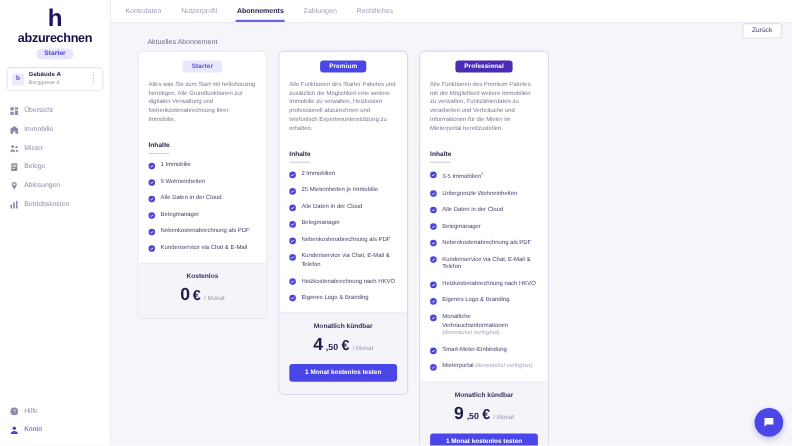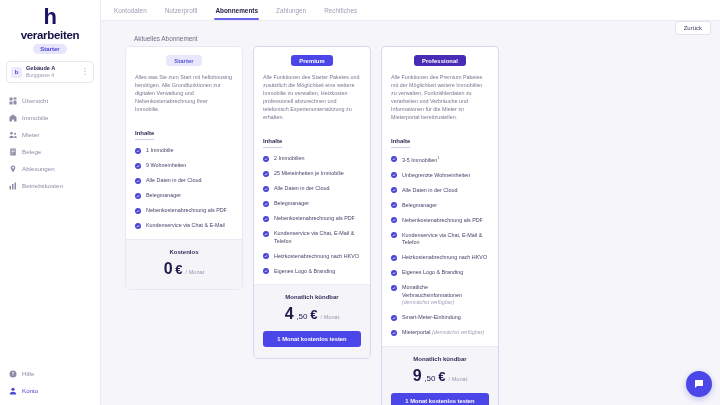--- a/index.html
+++ b/index.html
@@ -170,21 +170,21 @@
     background: #f4f4f9;
     border-top: 1px solid #ebe9f3;
     padding: 9px 9px 11px 9px;
     text-align: center;
   }
   .price-label { font-size: 6px; font-weight: bold; color: #35335c; margin-bottom: 5px; }
   .price-row {
     display: flex; align-items: baseline; justify-content: center; gap: 3px;
   }
   .price-main { font-size: 16px; font-weight: bold; color: #1d1b4b; letter-spacing: -0.4px; }
-  .price-cents { font-size: 8px; font-weight: normal; color: #1d1b4b; }
+  .price-cents { font-size: 8px; font-weight: bold; color: #1d1b4b; }
   .price-cur { font-size: 13px; font-weight: bold; color: #1d1b4b; }
   .price-per { font-size: 5.6px; color: #9998b0; }
   .cta {
     margin-top: 8px;
     background: #4b46e8; color: #ffffff;
     border: none; border-radius: 3px;
     font-size: 5.8px; font-weight: bold;
     padding: 5px 9px; width: 100%;
     font-family: "Liberation Sans", sans-serif;
   }
@@ -200,21 +200,21 @@
 </style>
 </head>
 <body>
 
 <div class="app">
 
   <aside class="sidebar">
 
     <div class="brand">
       <div class="brand-mark">h</div>
-      <div class="brand-name">verarbeiten</div>
+      <div class="brand-name">abzurechnen</div>
       <div class="brand-plan">Starter</div>
     </div>
 
     <div class="bldg-select">
       <div class="bldg-avatar">b</div>
       <div class="bldg-text">
         <div class="bldg-name">Gebäude A</div>
         <div class="bldg-sub">Burggasse 4</div>
       </div>
       <div class="bldg-dots">⋮</div>

